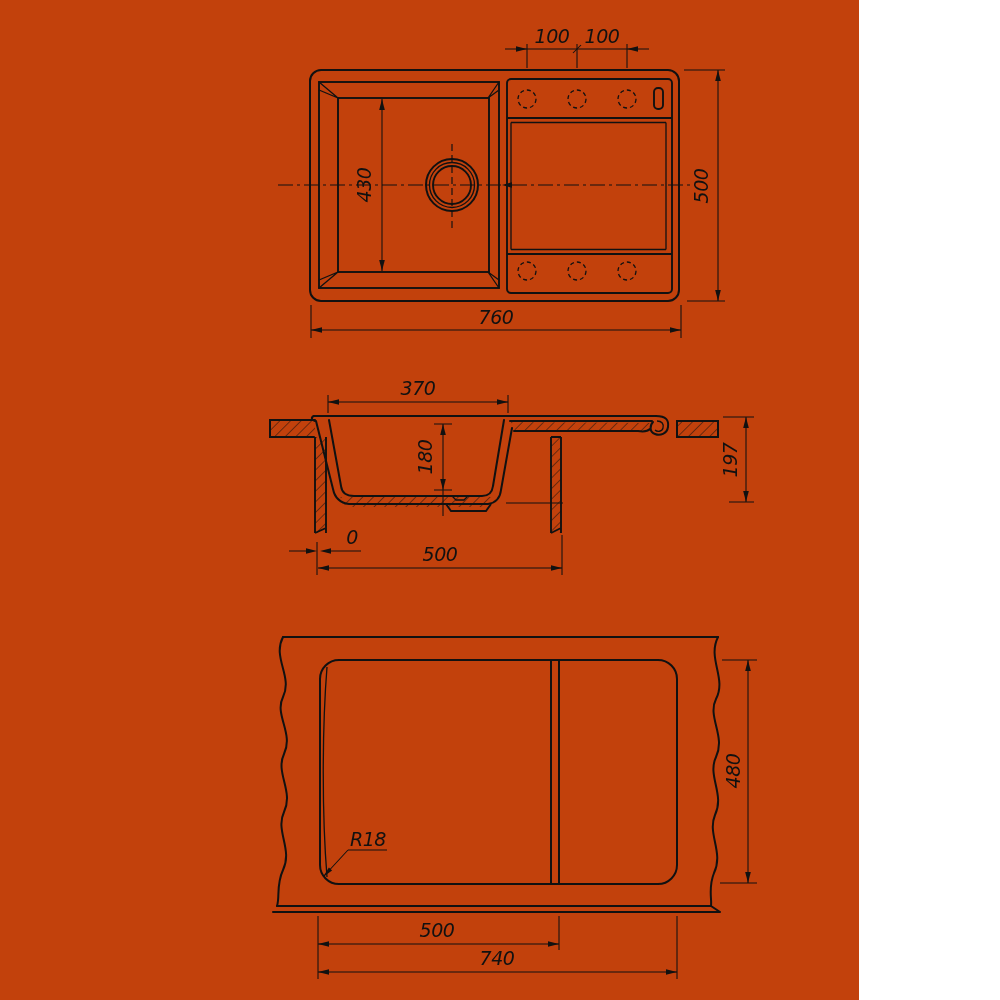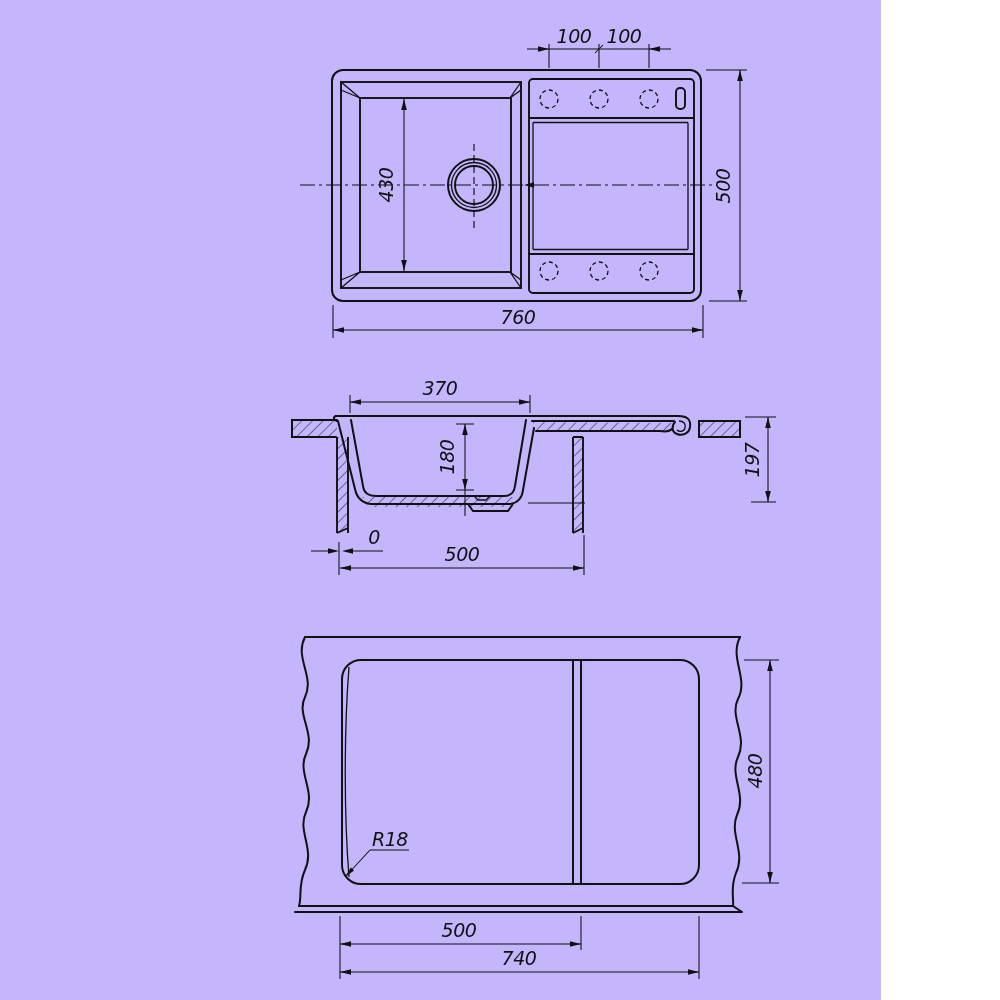--- a/index.html
+++ b/index.html
@@ -1,16 +1,16 @@
 <!DOCTYPE html>
 <html><head>
 <meta charset="utf-8">
 <style>
   html,body{margin:0;padding:0;background:#ffffff;}
-  .stage{width:859px;height:1000px;background:#c4b5fd;position:relative;padding-left:22px;}
+  .stage{width:859px;height:1000px;background:#c2410c;position:relative;}
   svg{display:block;}
   text{font-family:"DejaVu Sans",sans-serif;font-style:italic;font-size:19px;fill:#111111;letter-spacing:-0.5px;}
   .obj{stroke:#111111;fill:none;stroke-width:2;stroke-linecap:round;}
   .obj2{stroke:#111111;fill:none;stroke-width:1.9;}
   .thin{stroke:#111111;fill:none;stroke-width:1.3;}
   .dim{stroke:#111111;fill:none;stroke-width:1.05;}
   .arr{fill:#111111;stroke:none;}
   .cl{stroke:#111111;fill:none;stroke-width:1.15;}
   .hr{fill:url(#hatch);stroke:none;}
 </style>

